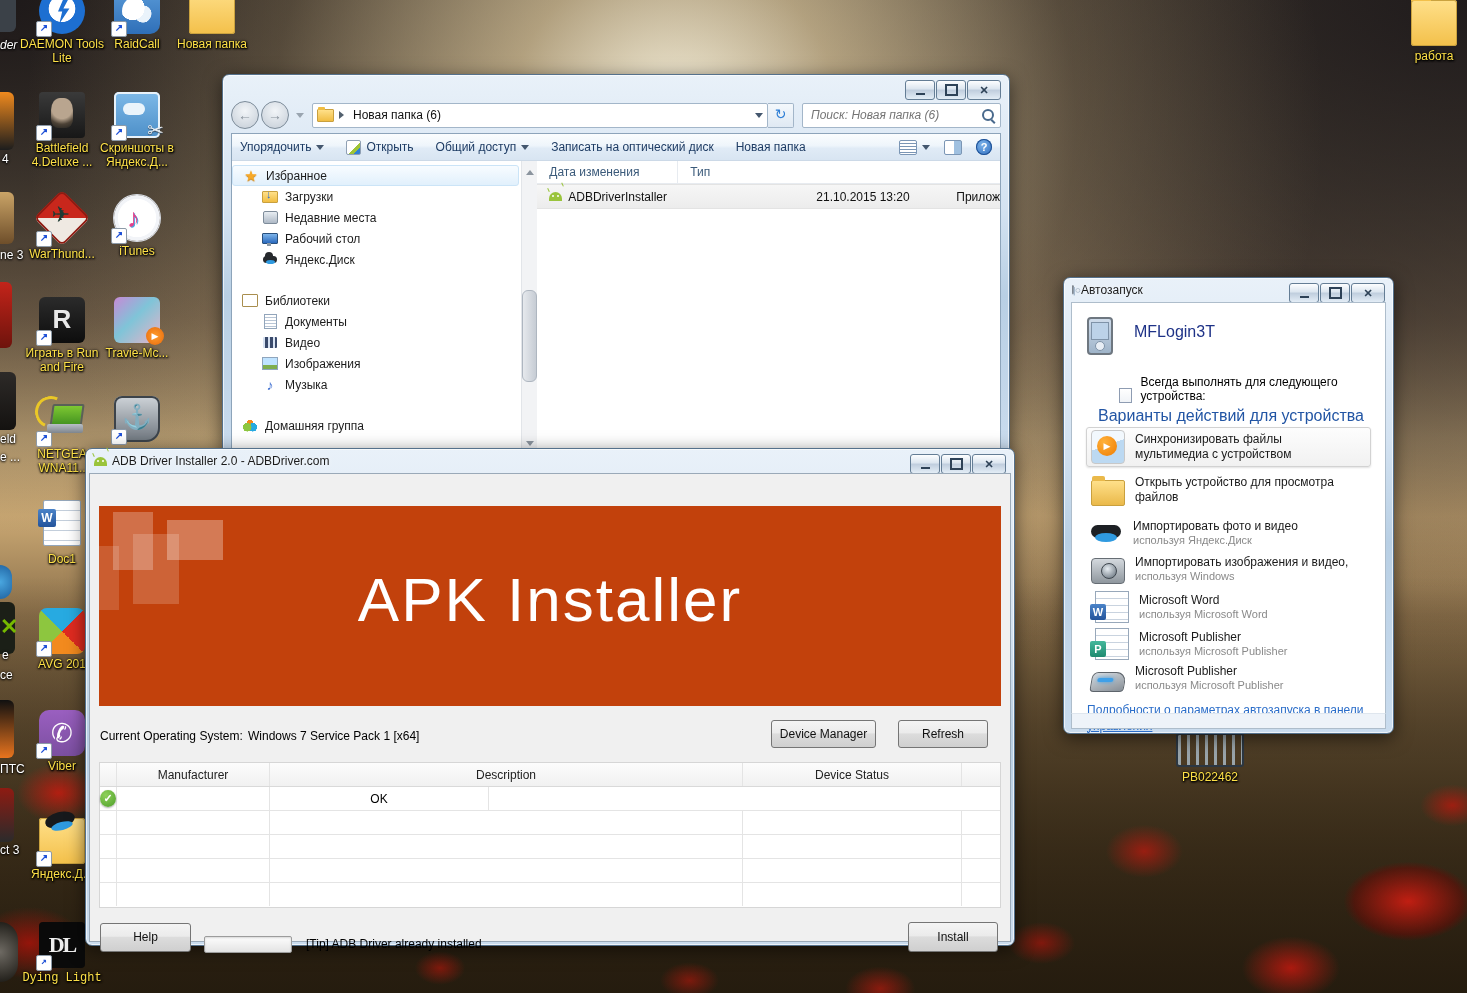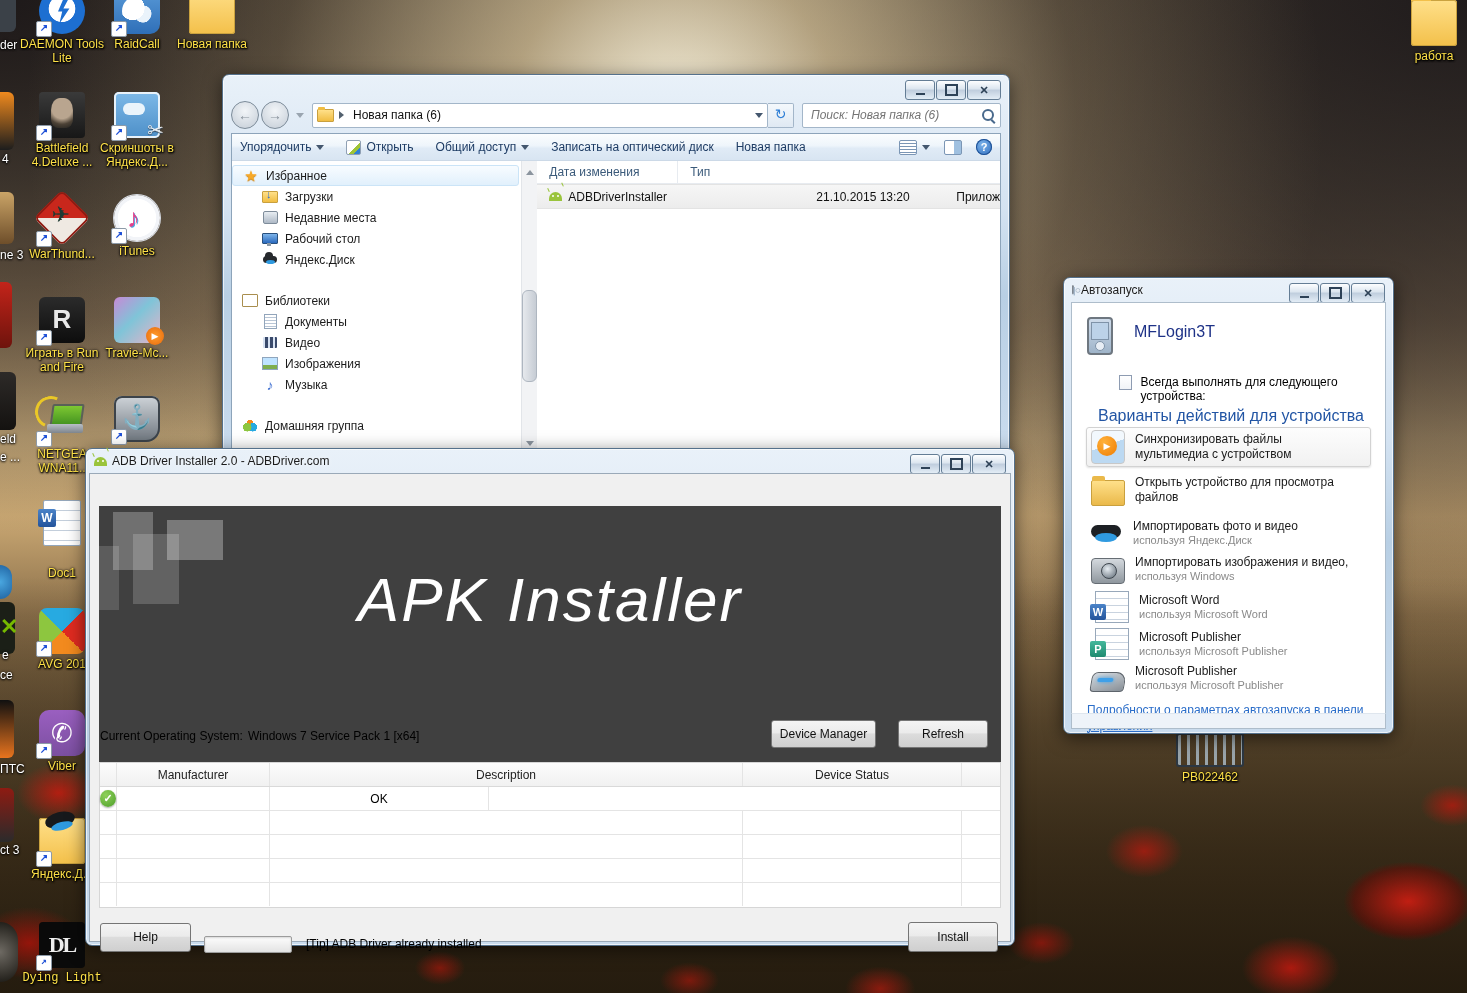--- a/index.html
+++ b/index.html
@@ -162,21 +162,21 @@
   .fl-col{padding-left:12px;border-right:1px solid #e7ebf0;height:100%;display:flex;align-items:center;position:relative;}
   .sortasc{position:absolute;left:50%;top:0;width:0;height:0;border:4px solid transparent;border-bottom:5px solid #93a9c0;margin-left:-4px;top:-1px;}
   .fl-row{display:flex;height:23px;align-items:center;background:linear-gradient(180deg,#f6f6f6,#ececec);border:1px solid #e3e3e3;border-left:none;border-right:none;}
   .fl-cell{padding-left:12px;display:flex;align-items:center;color:#111;}
   .ic-android{width:13px;height:9px;background:#9ac43c;border-radius:7px 7px 0 0;position:relative;margin-right:6px;}
   .ic-android::before{content:"";position:absolute;left:3px;top:3px;width:2px;height:2px;border-radius:50%;background:#fff;box-shadow:5px 0 0 #fff;}
   .ic-android::after{content:"";position:absolute;left:-1px;top:-4px;width:1px;height:4px;background:#9ac43c;transform:rotate(-25deg);box-shadow:15px 1px 0 #9ac43c;}
 
   
   #adb .body{position:absolute;left:3px;right:3px;top:24px;bottom:3px;background:#f0f0f0;border:1px solid #9aa9b8;}
-  .banner{position:absolute;left:9px;right:9px;top:32px;height:256px;background:#404040;overflow:hidden;font-style:italic;}
+  .banner{position:absolute;left:9px;right:9px;top:32px;height:200px;background:#c2410c;overflow:hidden;}
   .sq{position:absolute;background:rgba(255,255,255,.25);}
   .banner-title{position:absolute;left:0;right:0;top:58px;text-align:center;color:#fff;
     font-family:"Liberation Sans",sans-serif;font-weight:100;font-size:62px;letter-spacing:2px;}
   .oslabel{position:absolute;left:10px;top:255px;font-size:12px;color:#000;}
   .osvalue{position:absolute;left:158px;top:255px;font-size:12px;color:#000;}
   .adbtable{position:absolute;left:9px;right:9px;top:288px;height:144px;background:#fff;border:1px solid #d6d6d6;font-size:12px;}
   .trow{display:flex;height:23px;border-bottom:1px solid #e4e4e4;align-items:center;}
   .thead{background:linear-gradient(180deg,#fcfcfc,#f1f1f1);color:#222;border-bottom:1px solid #d9d9d9;}
   .tc{height:100%;display:flex;align-items:center;justify-content:center;border-right:1px solid #e4e4e4;}
   .tc0{width:16px;}.tc1{width:152px;}.tc2{flex:1;}.tc3{width:218px;}.tc4{width:38px;border-right:none;}
@@ -187,21 +187,21 @@
     background:linear-gradient(180deg,#fdfdfd,#e3e3e3);box-shadow:inset 0 1px 2px rgba(0,0,0,.15);}
   .tiptext{position:absolute;left:216px;top:463px;font-size:12px;color:#000;}
 
   
   #autoplay .body{position:absolute;left:7px;right:7px;top:24px;bottom:18px;background:#fff;border:1px solid #aebdcb;border-bottom:none;}
   #autoplay .footer{position:absolute;left:7px;right:7px;bottom:4px;height:14px;background:#eef3f9;border:1px solid #aebdcb;border-top:1px solid #dfe6ee;}
   .ic-phone{width:22px;height:34px;border:2px solid #6e7780;border-radius:4px;background:linear-gradient(180deg,#cfdceb,#9fb4c9);position:relative;}
   .ic-phone::before{content:"";position:absolute;left:2px;top:3px;right:2px;height:16px;background:#bcd2e8;border:1px solid #7f93a8;}
   .ic-phone::after{content:"";position:absolute;left:6px;bottom:2px;width:8px;height:8px;border-radius:50%;background:#e8eef5;border:1px solid #7f93a8;}
   .devname{font-size:16px;color:#1e3287;}
-  .aprow{display:flex;align-items:flex-start;padding-left:32px;}
+  .aprow{display:flex;align-items:flex-end;padding-left:32px;}
   .cbx{width:13px;height:13px;border:1px solid #8e9cb2;background:linear-gradient(180deg,#fff,#f0f3f7);margin-right:8px;}
   .sect{font-size:16px;color:#2255a4;display:flex;align-items:center;flex-direction:column;}
   .sect .line{flex:1;height:1px;background:#d0d7e0;margin-left:8px;}
   .opt{position:absolute;left:14px;right:14px;display:flex;align-items:center;padding:2px 4px;border:1px solid rgba(0,0,0,0);}
   .opt.sel{border:1px solid #d2d2d2;border-radius:3px;background:linear-gradient(180deg,#fdfdfd,#f1f1f1);box-shadow:0 1px 2px rgba(0,0,0,.12);}
   .opt .txt{margin-left:10px;}
   .opt .t1{font-size:12px;color:#1a1a1a;line-height:1.25;}
   .opt .t2{font-size:11px;color:#8a8a8a;line-height:1.2;}
   .opticon{width:32px;height:32px;position:relative;flex:0 0 32px;}
   .op-wmp{border:1px solid #c8c8c8;border-radius:4px;background:linear-gradient(160deg,#f2f8fd 0 45%,#bcd9f2 45% 100%);}
@@ -225,21 +225,21 @@
   .aplink{font-size:12px;color:#2a6dc9;text-decoration:underline;line-height:1.3;}
 </style>
 </head>
 <body>
 
 <div id="stage">
   <div class="bg-sky"></div>
   <div class="bg-field"></div>
 
   <div class="fragicon" style="left:0;top:-6px;width:16px;height:38px;background:#3b4148;"></div>
-  <div class="frag" style="left:0;top:38px;">der</div>
+  <div class="frag" style="left:0;top:38px;font-style:italic;">der</div>
   <div class="fragicon" style="left:0;top:92px;width:14px;height:58px;background:linear-gradient(180deg,#f08a1e,#1d1d1d);"></div>
   <div class="frag" style="left:2px;top:152px;">4</div>
   <div class="fragicon" style="left:0;top:192px;width:14px;height:52px;background:linear-gradient(180deg,#caa467,#6e4e2a);"></div>
   <div class="frag" style="left:0;top:248px;">ne 3</div>
   <div class="fragicon" style="left:0;top:282px;width:12px;height:66px;background:linear-gradient(180deg,#c3241a,#6e130c);"></div>
   <div class="fragicon" style="left:0;top:372px;width:16px;height:58px;background:linear-gradient(180deg,#2d2a28,#141210);"></div>
   <div class="frag" style="left:0;top:432px;">eld</div>
   <div class="frag" style="left:0;top:450px;">e ...</div>
   <div class="fragicon" style="left:0;top:565px;width:12px;height:34px;border-radius:0 17px 17px 0;background:radial-gradient(circle at 0 50%,#4aa7e0,#1d5f9e);"></div>
   <div class="fragicon" style="left:0;top:602px;width:15px;height:52px;background:#1b1f17;color:#76b900;font:bold 22px/50px 'Liberation Sans',sans-serif;text-align:center;">✕</div>
@@ -311,21 +311,21 @@
   </div>
   <div class="dwrap" style="left:95px;top:396px;">
     <div class="dicon i-wows">
         <span class="shortcut"></span>
       </div>
   </div>
   <div class="dwrap" style="left:20px;top:500px;">
     <div class="dicon">
         <div class="i-doc"></div>
       </div>
-    <div class="dlabel" style="margin-top:20px;text-align:center;">Doc1</div>
+    <div class="dlabel" style="margin-top:6px;text-align:center;">Doc1</div>
   </div>
   <div class="dwrap" style="left:20px;top:608px;">
     <div class="dicon i-avg">
         <span class="shortcut"></span>
       </div>
     <div class="dlabel">AVG 201</div>
   </div>
   <div class="dwrap" style="left:20px;top:710px;">
     <div class="dicon i-viber">
         <span class="shortcut"></span>

